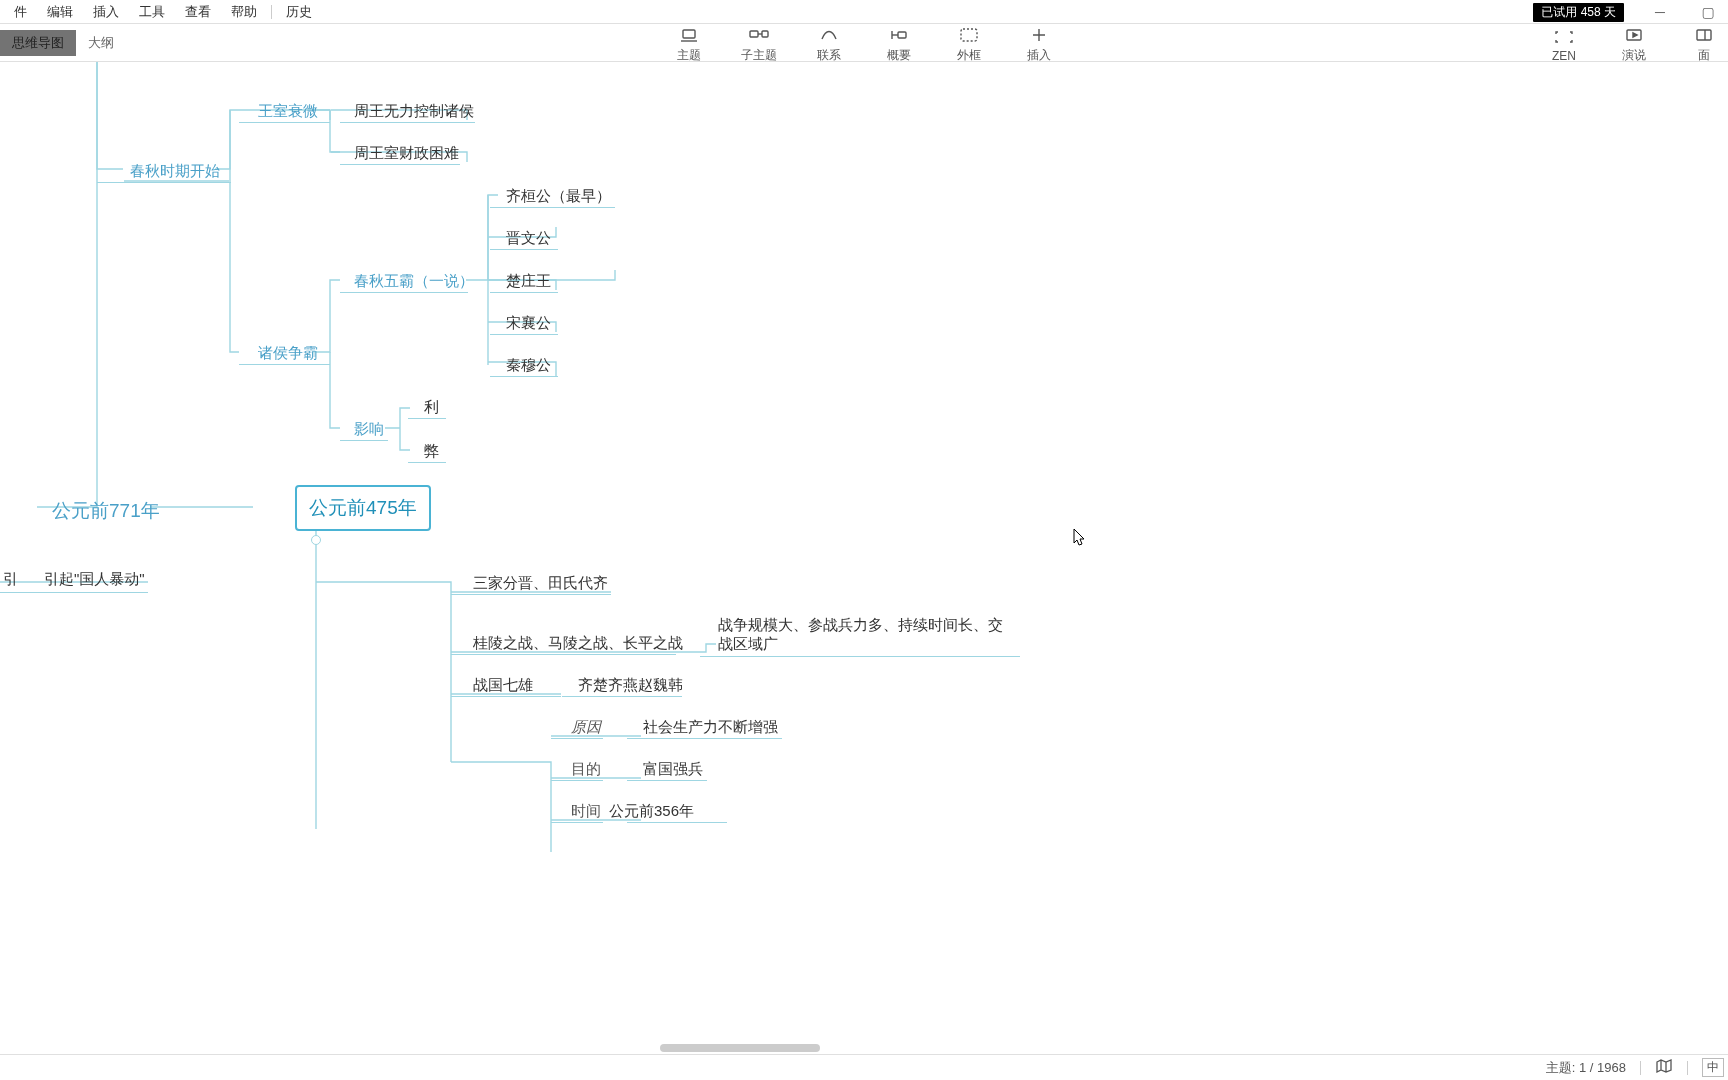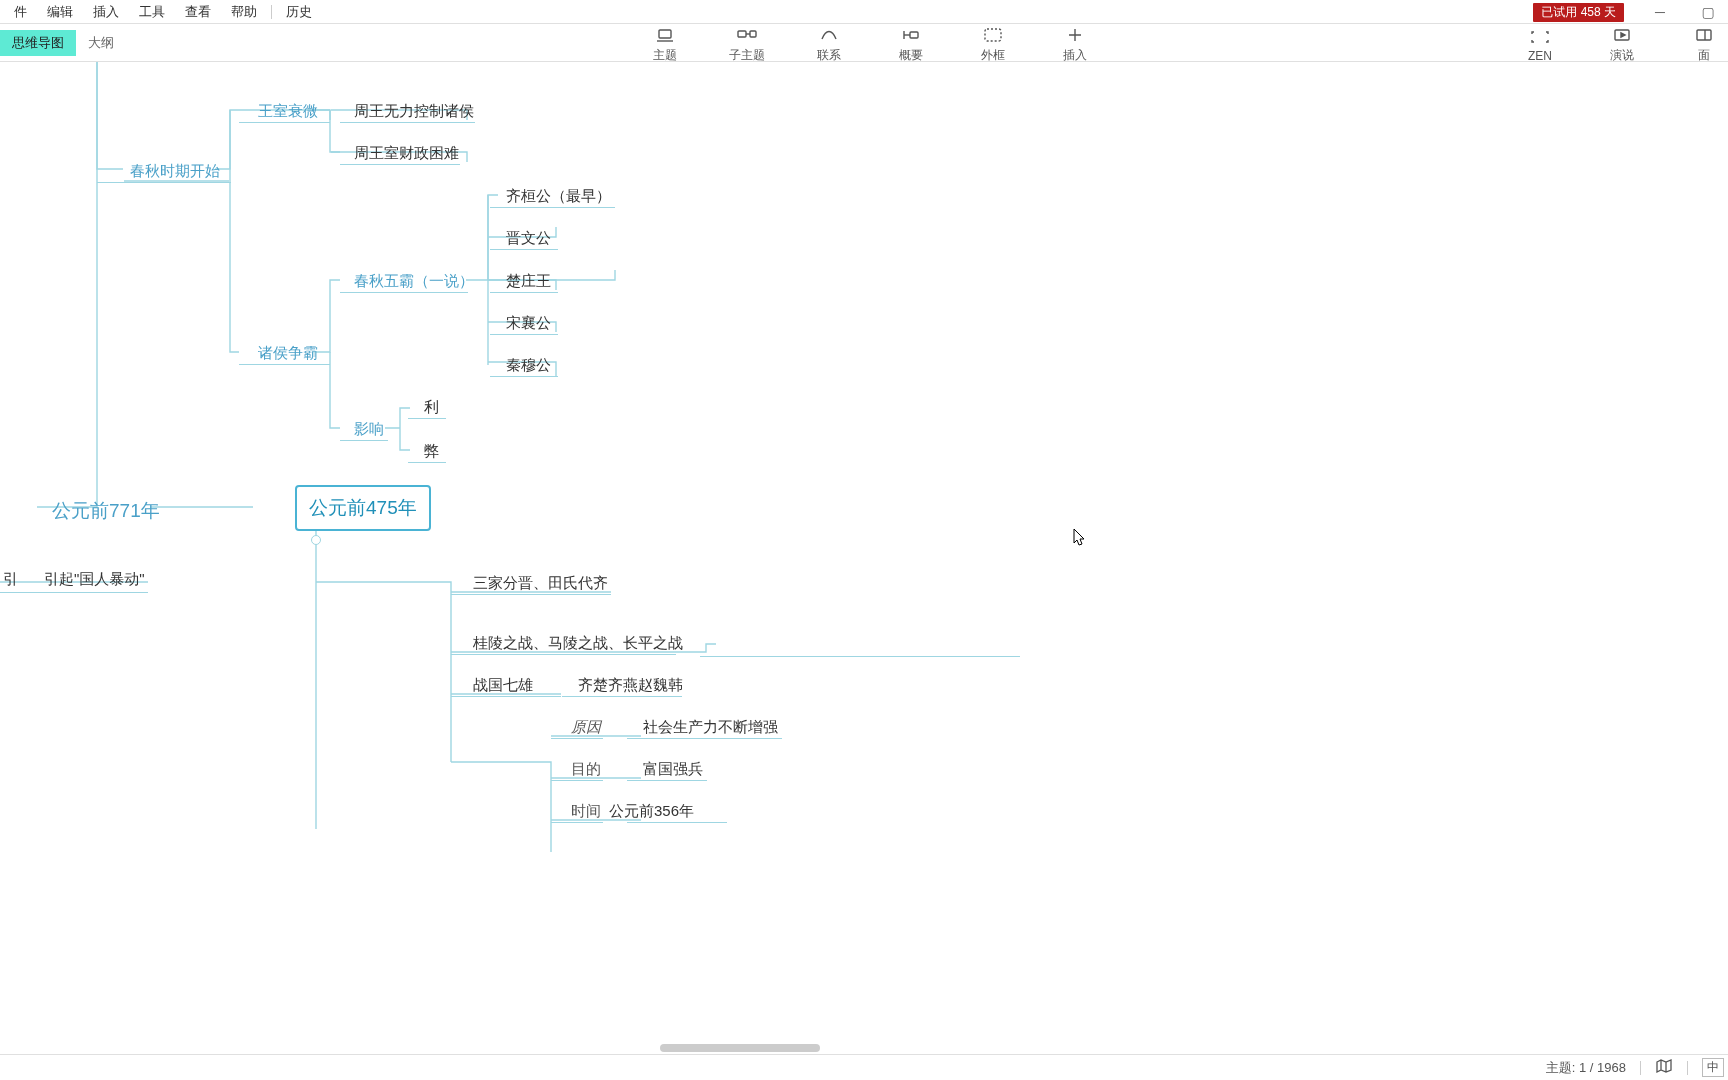--- a/index.html
+++ b/index.html
@@ -37,21 +37,21 @@
     position: absolute;
     right: 0;
     top: 0;
     height: 24px;
     display: flex;
     align-items: center;
     gap: 24px;
     padding-right: 8px;
   }
   .trial-badge {
-    background: #b91c1c;
+    background: #000000;
     color: #fff;
     font-size: 12px;
     padding: 0 8px;
     height: 19px;
     line-height: 19px;
     border-radius: 1px;
   }
   .win-btn { width: 24px; text-align: center; color: #666; cursor: pointer; }
   
   .viewtabs {
@@ -60,42 +60,41 @@
     height: 38px;
     border-bottom: 1px solid #e0e0e0;
     font-size: 13px;
   }
   .viewtabs .tab {
     padding: 4px 12px;
     color: #666;
     cursor: pointer;
   }
   .viewtabs .tab.active {
-    background: #5eead4;
+    background: #737373;
     color: #222;
   }
   
   .center-toolbar {
     position: absolute;
     top: 26px;
     left: 50%;
     transform: translateX(-50%);
     display: flex;
     gap: 30px;
   }
   .tool-btn {
     display: flex;
     flex-direction: column;
     align-items: center;
     gap: 3px;
     cursor: pointer;
     color: #555;
     font-size: 12px;
     width: 40px;
-    margin-left: 12px;
   }
   .tool-btn .ico {
     width: 22px;
     height: 18px;
     display: flex;
     align-items: center;
     justify-content: center;
   }
   .tool-btn svg { stroke: #555; fill: none; stroke-width: 1.4; }
   .right-toolbar {
@@ -394,20 +393,21 @@
   <div class="underline" style="left:408px; top:356px; width:38px;"></div>
   <div class="node black" style="left:416px; top:376px;">弊</div>
   <div class="underline" style="left:408px; top:400px; width:38px;"></div>
 
   <div class="node black" style="left:465px; top:508px;">三家分晋、田氏代齐</div>
   <div class="underline" style="left:451px; top:532px; width:160px;"></div>
 
   <div class="node black" style="left:465px; top:568px;">桂陵之战、马陵之战、长平之战</div>
   <div class="underline" style="left:451px; top:592px; width:225px;"></div>
 
+  <div class="node black" style="left:710px; top:550px; width:310px; white-space:normal;">战争规模大、参战兵力多、持续时间长、交战区域广</div>
   <div class="underline" style="left:700px; top:594px; width:320px;"></div>
 
   <div class="node black" style="left:465px; top:610px;">战国七雄</div>
   <div class="underline" style="left:451px; top:634px; width:110px;"></div>
   <div class="node black" style="left:570px; top:610px;">齐楚齐燕赵魏韩</div>
   <div class="underline" style="left:562px; top:634px; width:120px;"></div>
 
   <div class="node dark" style="left:563px; top:652px;font-style:italic;">原因</div>
   <div class="underline" style="left:551px; top:676px; width:52px;"></div>
   <div class="node black" style="left:635px; top:652px;">社会生产力不断增强</div>

